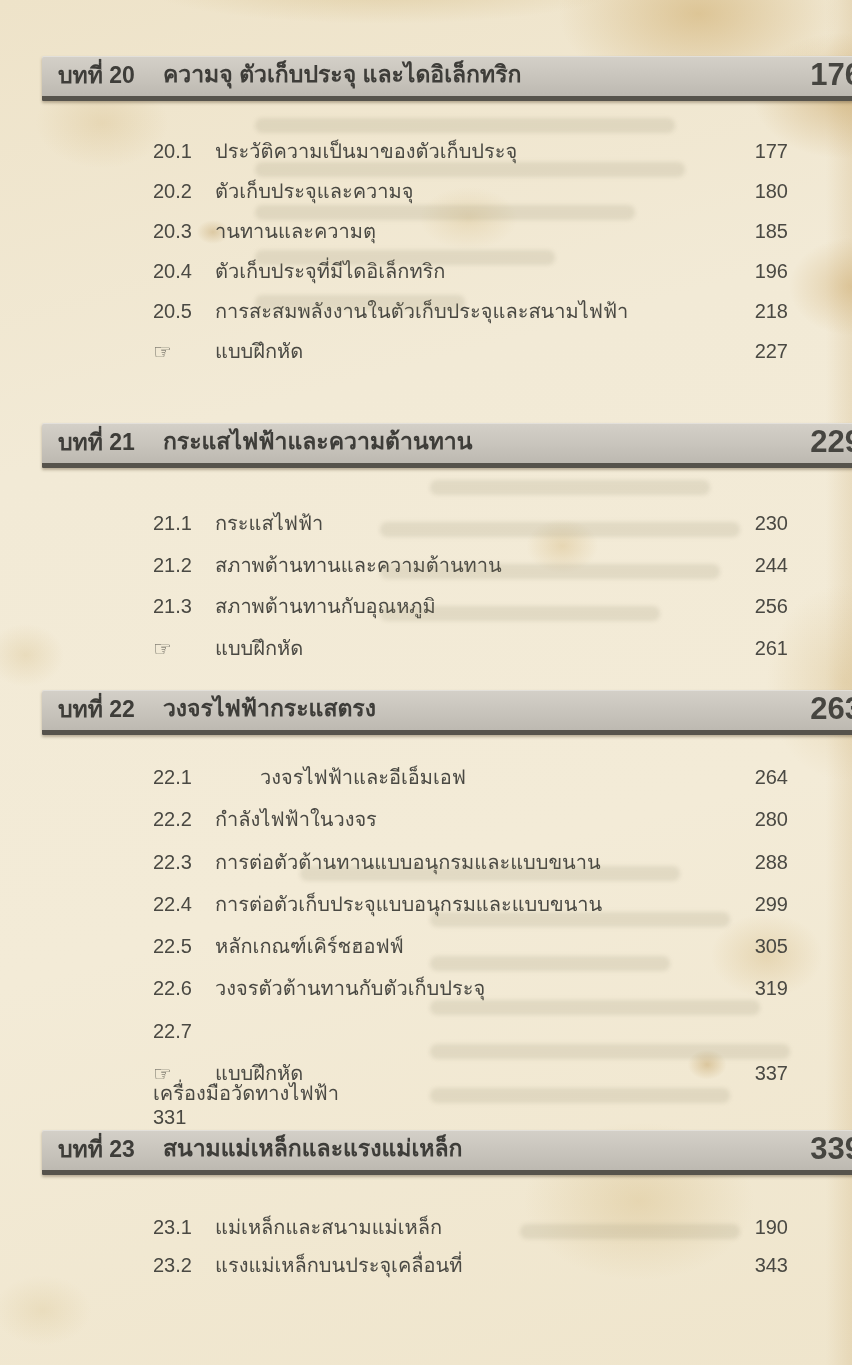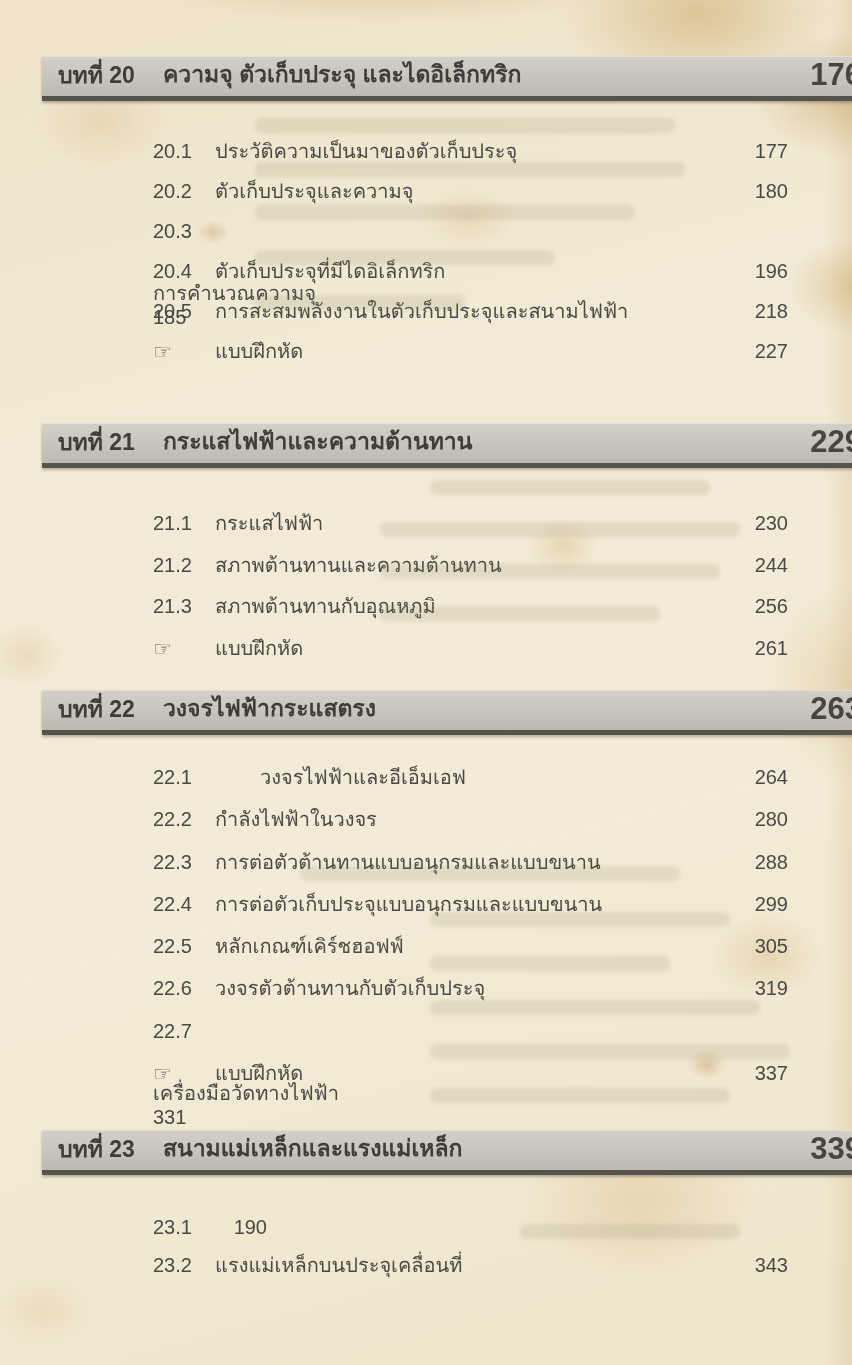--- a/index.html
+++ b/index.html
@@ -80,23 +80,23 @@
     <span class="row-title">ประวัติความเป็นมาของตัวเก็บประจุ</span>
     <span class="row-page">177</span>
   </div>
 
   <div class="toc-row" style="height: 40px;">
     <span class="row-num">20.2</span>
     <span class="row-title">ตัวเก็บประจุและความจุ</span>
     <span class="row-page">180</span>
   </div>
 
-  <div class="toc-row" style="height: 40px; flex-direction: column;">
+  <div class="toc-row" style="height: 40px;">
     <span class="row-num">20.3</span>
-    <span class="row-title">การคำนวณความจุ</span>
+    <span class="row-title">านทานและความตุ</span>
     <span class="row-page">185</span>
   </div>
 
   <div class="toc-row" style="height: 40px;">
     <span class="row-num">20.4</span>
     <span class="row-title">ตัวเก็บประจุที่มีไดอิเล็กทริก</span>
     <span class="row-page">196</span>
   </div>
 
   <div class="toc-row" style="height: 40px;">
@@ -205,20 +205,21 @@
 
   <section class="chapter" style="top: 1130px;">
     <div class="chapter-bar">
       <span class="ch-label">บทที่ 23</span>
       <span class="ch-title">สนามแม่เหล็กและแรงแม่เหล็ก</span>
       <span class="ch-page">339</span>
     </div>
     <div class="rows" style="margin-top: 40px;">
   <div class="toc-row" style="height: 38px;">
     <span class="row-num">23.1</span>
+    <span class="row-title">แม่เหล็กและสนามแม่เหล็ก</span>
     <span class="row-page">190</span>
   </div>
 
   <div class="toc-row" style="height: 38px;">
     <span class="row-num">23.2</span>
     <span class="row-title">แรงแม่เหล็กบนประจุเคลื่อนที่</span>
     <span class="row-page">343</span>
   </div>
 </div>
   </section>

